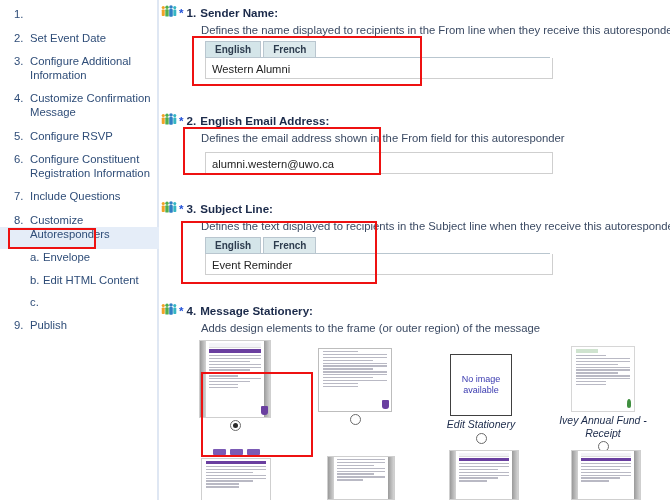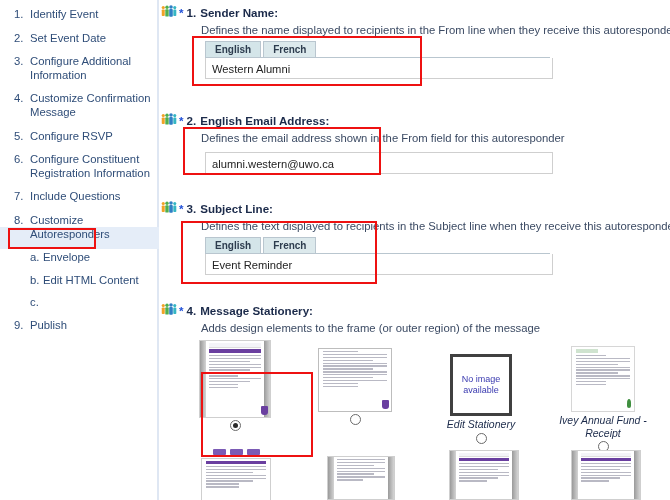--- a/index.html
+++ b/index.html
@@ -144,21 +144,21 @@
     position: relative;
   }
   .radio.checked::after {
     content:"";
     position:absolute; left:2px; top:2px;
     width: 5px; height: 5px; border-radius:50%;
     background: #2a2a2a;
   }
   .noimg {
     width: 62px; height: 62px;
-    border: 3px solid #404040;
+    border: 1px solid #404040;
     color: #3b3bb0;
     font-size: 9px;
     display:flex; align-items:center; justify-content:center;
     text-align:center;
     background:#fff;
     line-height: 11px;
   }
   
   .mini {
     position: relative;
@@ -191,21 +191,20 @@
 </head>
 <body>
 
 <div id="app">
 
   <div id="sidebar">
     <div class="nav-highlight-band" style="top:227px;height:22px;"></div>
 
     <div class="nav-item" style="margin-top:2px;">
       <span class="nav-num">1.</span>
-      <span class="nav-label">Identify Event</span>
     </div>
     <div class="nav-item">
       <span class="nav-num">2.</span>
       <span class="nav-label">Set Event Date</span>
     </div>
     <div class="nav-item">
       <span class="nav-num">3.</span>
       <span class="nav-label">Configure Additional Information</span>
     </div>
     <div class="nav-item">

